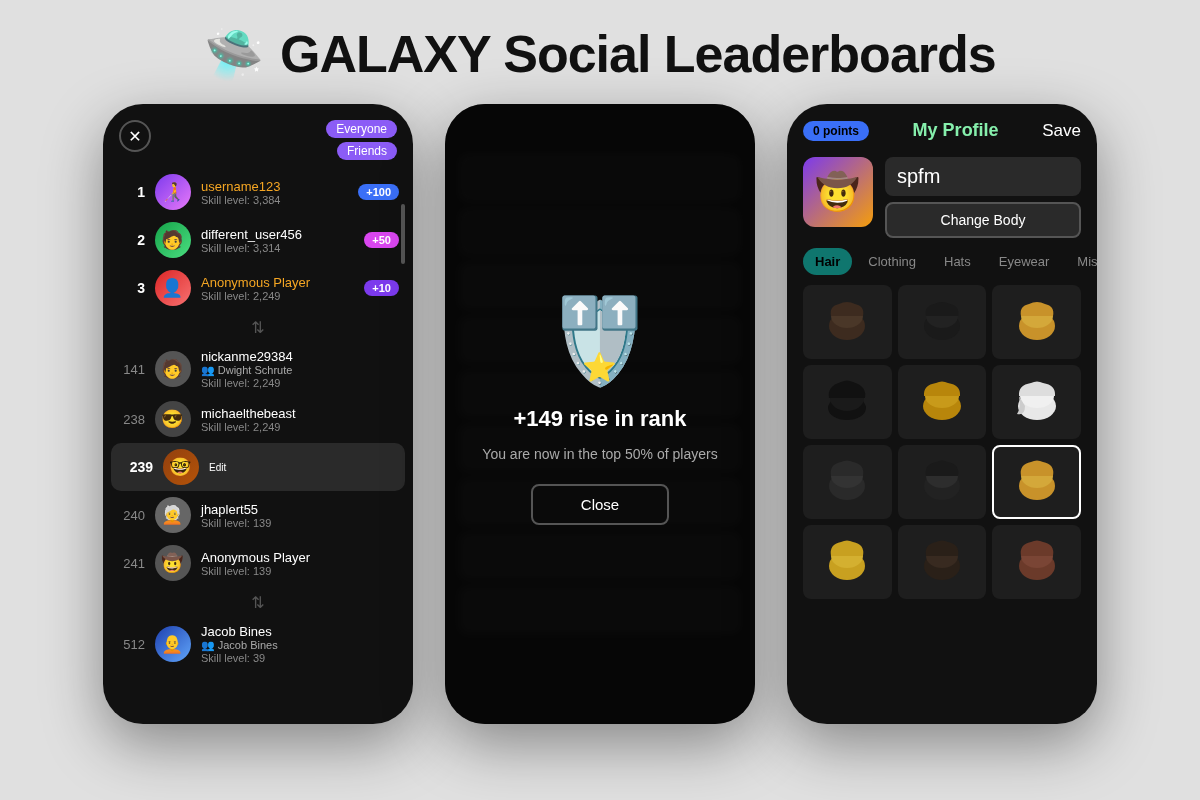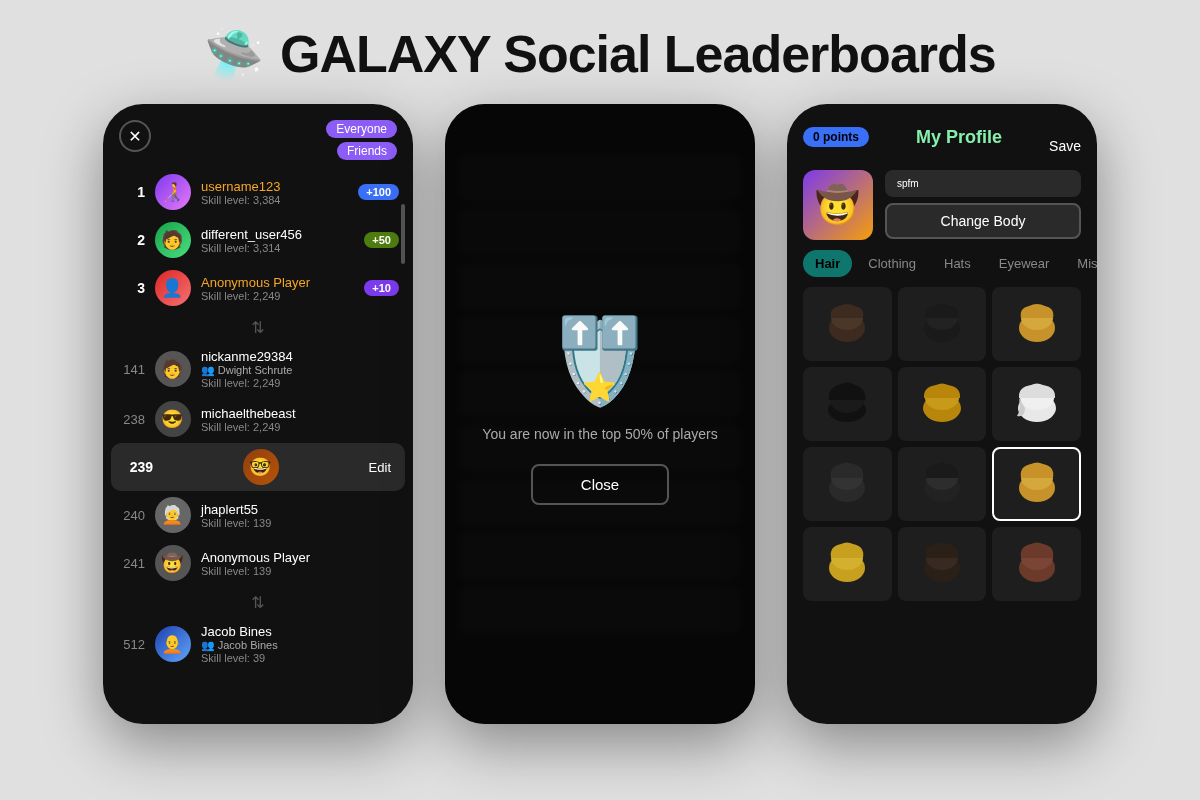--- a/index.html
+++ b/index.html
@@ -69,40 +69,40 @@
       background: #8b5cf6; border-radius: 12px; padding: 2px 10px;
       color: #fff; font-size: 12px; cursor: pointer;
     }
 
     .lb-list { padding: 0 0 8px; }
     .lb-item {
       display: flex; align-items: center;
       padding: 6px 14px;
       gap: 10px;
     }
-    .lb-item.highlighted { background: #2a2a2a; border-radius: 10px; margin: 0 8px; justify-content: space-between; }
+    .lb-item.highlighted { background: #2a2a2a; border-radius: 10px; margin: 0 8px; }
     .lb-rank { color: #888; font-size: 13px; min-width: 28px; text-align: right; }
     .lb-rank.top { color: #fff; font-size: 14px; font-weight: 600; }
     .avatar-circle {
       width: 36px; height: 36px; border-radius: 50%;
       background: #444; overflow: hidden; flex-shrink: 0;
       display: flex; align-items: center; justify-content: center; font-size: 18px;
     }
     .lb-info { flex: 1; }
     .lb-name { color: #fff; font-size: 13px; font-weight: 500; }
     .lb-name.gold { color: #f5a623; }
     .lb-skill { color: #888; font-size: 11px; }
     .lb-badge {
       border-radius: 10px; padding: 2px 8px;
       font-size: 11px; font-weight: 700; color: #fff;
     }
     .badge-blue { background: #3a6ff7; text-align: right; }
-    .badge-teal { background: #4d7c0f; }
+    .badge-teal { background: #d946ef; }
     .badge-purple { background: #7c3aed; }
-    .lb-edit { color: #fff; font-size: 13px; cursor: pointer; }
+    .lb-edit { color: #fff; font-size: 10px; cursor: pointer; }
 
     .lb-separator {
       display: flex; justify-content: center; padding: 6px 0;
       color: #555; font-size: 16px;
     }
 
     
     .rank-phone { position: relative; }
     .rank-close-btn {
       background: transparent; border: 2px solid #555;
@@ -114,36 +114,36 @@
     .profile-phone { }
     .profile-header {
       display: flex; align-items: center; justify-content: space-between;
       padding: 16px 16px 8px;
     }
     .profile-points {
       background: #3a6ff7; color: #000000;
       border-radius: 14px; padding: 3px 10px; font-size: 12px; font-weight: 600;
     }
     .profile-title { color: #86efac; font-size: 18px; font-weight: 700; }
-    .profile-save { color: #fff; font-size: 14px; cursor: pointer; margin-top: 18px; }
+    .profile-save { color: #fff; font-size: 17px; cursor: pointer; }
 
     .profile-body { padding: 8px 16px; }
     .profile-top {
       display: flex; gap: 12px; align-items: flex-start; margin-bottom: 10px;
     }
     .profile-avatar {
       width: 70px; height: 70px; border-radius: 12px;
       background: linear-gradient(135deg, #7c3aed, #f59e0b);
       display: flex; align-items: center; justify-content: center;
       font-size: 36px; flex-shrink: 0;
     }
     .profile-fields { flex: 1; display: flex; flex-direction: column; gap: 6px; }
     .profile-input {
       background: #2a2a2a; border: none; border-radius: 8px;
-      color: #fff; padding: 8px 12px; font-size: 10px; width: 100%;
+      color: #fff; padding: 8px 12px; font-size: 20px; width: 100%;
     }
     .profile-change-body {
       background: #2a2a2a; border: 2px solid #555; border-radius: 8px;
       color: #fff; padding: 8px 12px; font-size: 14px;
       width: 100%; text-align: center; cursor: pointer;
     }
 
     .profile-tabs {
       display: flex; gap: 4px; margin-bottom: 10px;
     }
@@ -327,20 +327,21 @@
     </div>
 
     <div class="modal-overlay">
       <div class="modal-content">
 
         <div style="position:relative; display:flex; align-items:center; justify-content:center; margin-bottom:8px;">
           <div style="font-size:80px; line-height:1;">🛡️</div>
           <div style="position:absolute; top:-10px; font-size:32px;">⬆️⬆️</div>
           <div style="position:absolute; bottom:0; font-size:28px;">⭐</div>
         </div>
+        <div style="color:#fff; font-size:22px; font-weight:700;">+149 rise in rank</div>
         <div style="color:#aaa; font-size:14px;">You are now in the top 50% of players</div>
         <button class="rank-close-btn">Close</button>
       </div>
     </div>
   </div>
 
   <div class="phone profile-phone">
     <div class="profile-header">
       <div class="profile-points">0 points</div>
       <div class="profile-title">My Profile</div>

